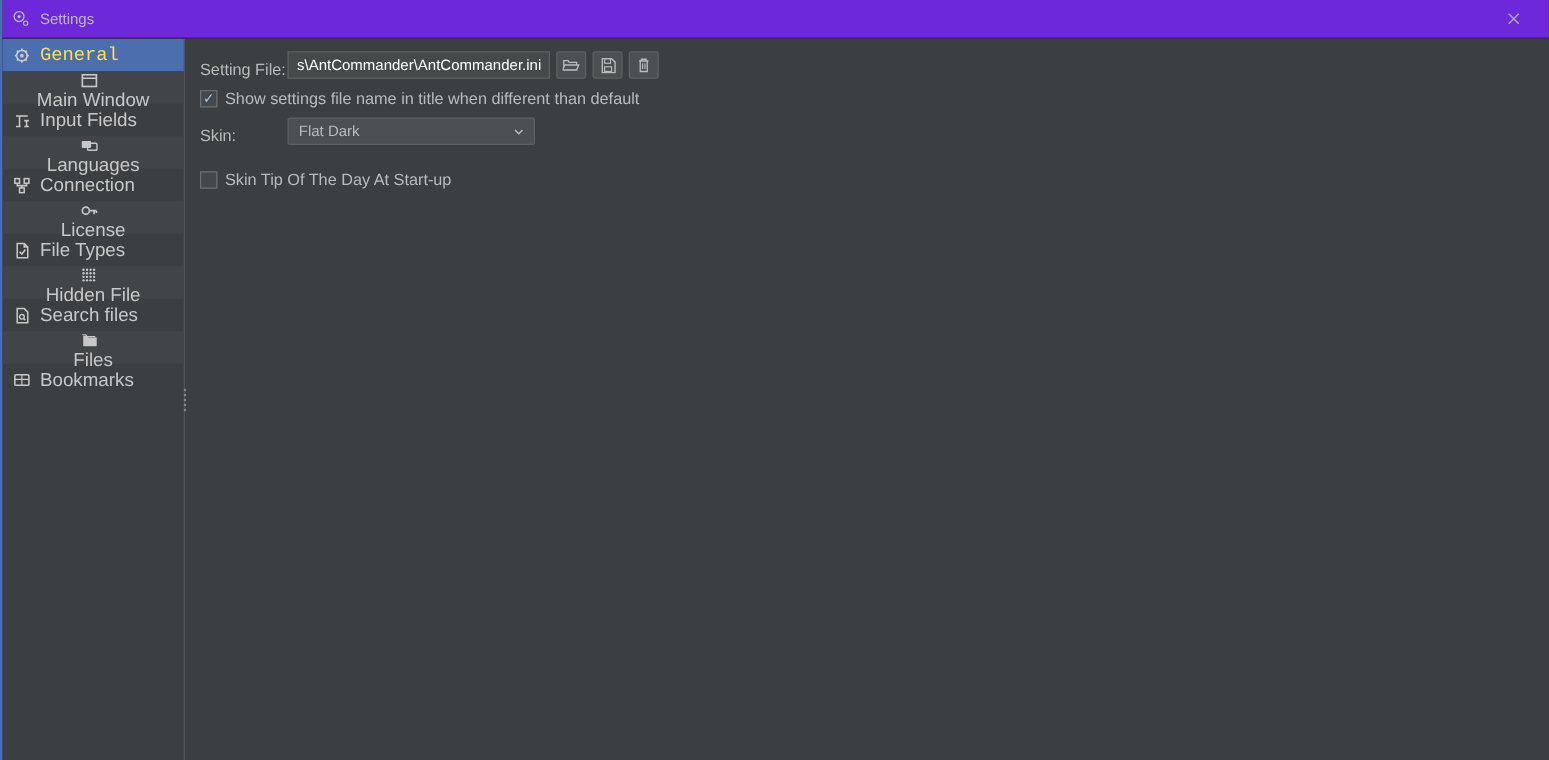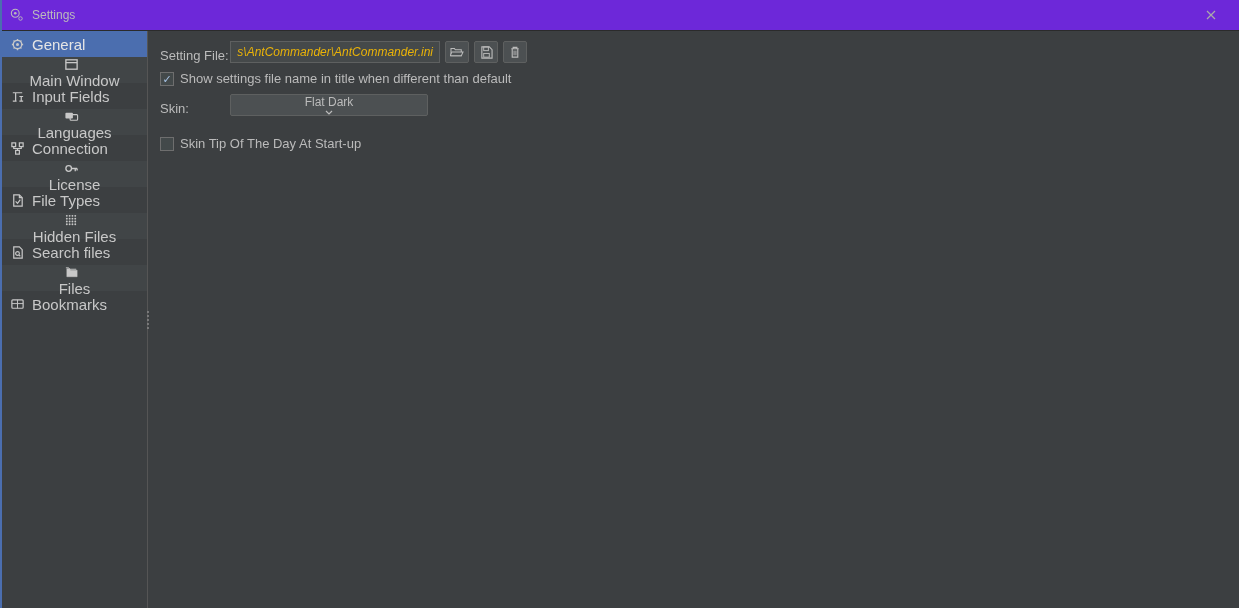--- a/index.html
+++ b/index.html
@@ -69,21 +69,22 @@
     color: #c8c8c8;
     cursor: pointer;
     box-sizing: border-box;
   }
   .sidebar-item.alt {
     background: #414547;
     flex-direction: column;
   }
   .sidebar-item.selected {
     background: #4b6eaf;
-    color: #e5e5e5;
+    color: #fde047;
+    font-family: Liberation Mono, monospace;
   }
   .sidebar-item .sb-icon {
     width: 18px;
     display: inline-flex;
     align-items: center;
     justify-content: center;
     margin-right: 6px;
     flex-shrink: 0;
   }
   .splitter-handle {
@@ -115,31 +116,30 @@
   .label {
     color: #bbbbbb;
     font-size: 13px;
   }
   .label.col1 {
     width: 70px;
   }
   .textfield {
     background: #45494a;
     border: 1px solid #5e6060;
-    color: #eab308;
+    color: #ffffff;
     height: 22px;
     padding: 0 6px;
     font-size: 12px;
     box-sizing: border-box;
     width: 210px;
     text-align: right;
     overflow: hidden;
     white-space: nowrap;
     line-height: 20px;
-    font-style: italic;
   }
   .icon-btn {
     width: 24px;
     height: 22px;
     background: #4c5052;
     border: 1px solid #5e6060;
     margin-left: 5px;
     display: inline-flex;
     align-items: center;
     justify-content: center;
@@ -172,21 +172,20 @@
     height: 22px;
     width: 198px;
     padding: 0 8px;
     font-size: 12px;
     display: flex;
     align-items: center;
     justify-content: space-between;
     box-sizing: border-box;
     cursor: pointer;
     border-radius: 2px;
-    flex-direction: column;
   }
   svg { display: block; }
 </style>
 </head>
 <body>
 
 <div class="window">
 
   <div class="titlebar">
     <span class="title-icon">
@@ -287,21 +286,21 @@
               <circle cx="3" cy="9" r="1" fill="#c8c8c8"></circle>
               <circle cx="6" cy="9" r="1" fill="#c8c8c8"></circle>
               <circle cx="9" cy="9" r="1" fill="#c8c8c8"></circle>
               <circle cx="12" cy="9" r="1" fill="#c8c8c8"></circle>
               <circle cx="3" cy="12" r="1" fill="#c8c8c8"></circle>
               <circle cx="6" cy="12" r="1" fill="#c8c8c8"></circle>
               <circle cx="9" cy="12" r="1" fill="#c8c8c8"></circle>
               <circle cx="12" cy="12" r="1" fill="#c8c8c8"></circle>
             </svg>
           </span>
-          <span>Hidden Files</span>
+          <span>Hidden File</span>
         </div>
         <div class="sidebar-item">
           <span class="sb-icon">
             <svg width="15" height="15" viewBox="0 0 16 16">
               <path d="M4 2h6l3 3v9H4z" fill="none" stroke="#c8c8c8" stroke-width="1.3"></path>
               <circle cx="8" cy="9" r="2" fill="none" stroke="#c8c8c8" stroke-width="1.2"></circle>
               <line x1="9.5" y1="10.5" x2="11" y2="12" stroke="#c8c8c8" stroke-width="1.2"></line>
             </svg>
           </span>
           <span>Search files</span>

